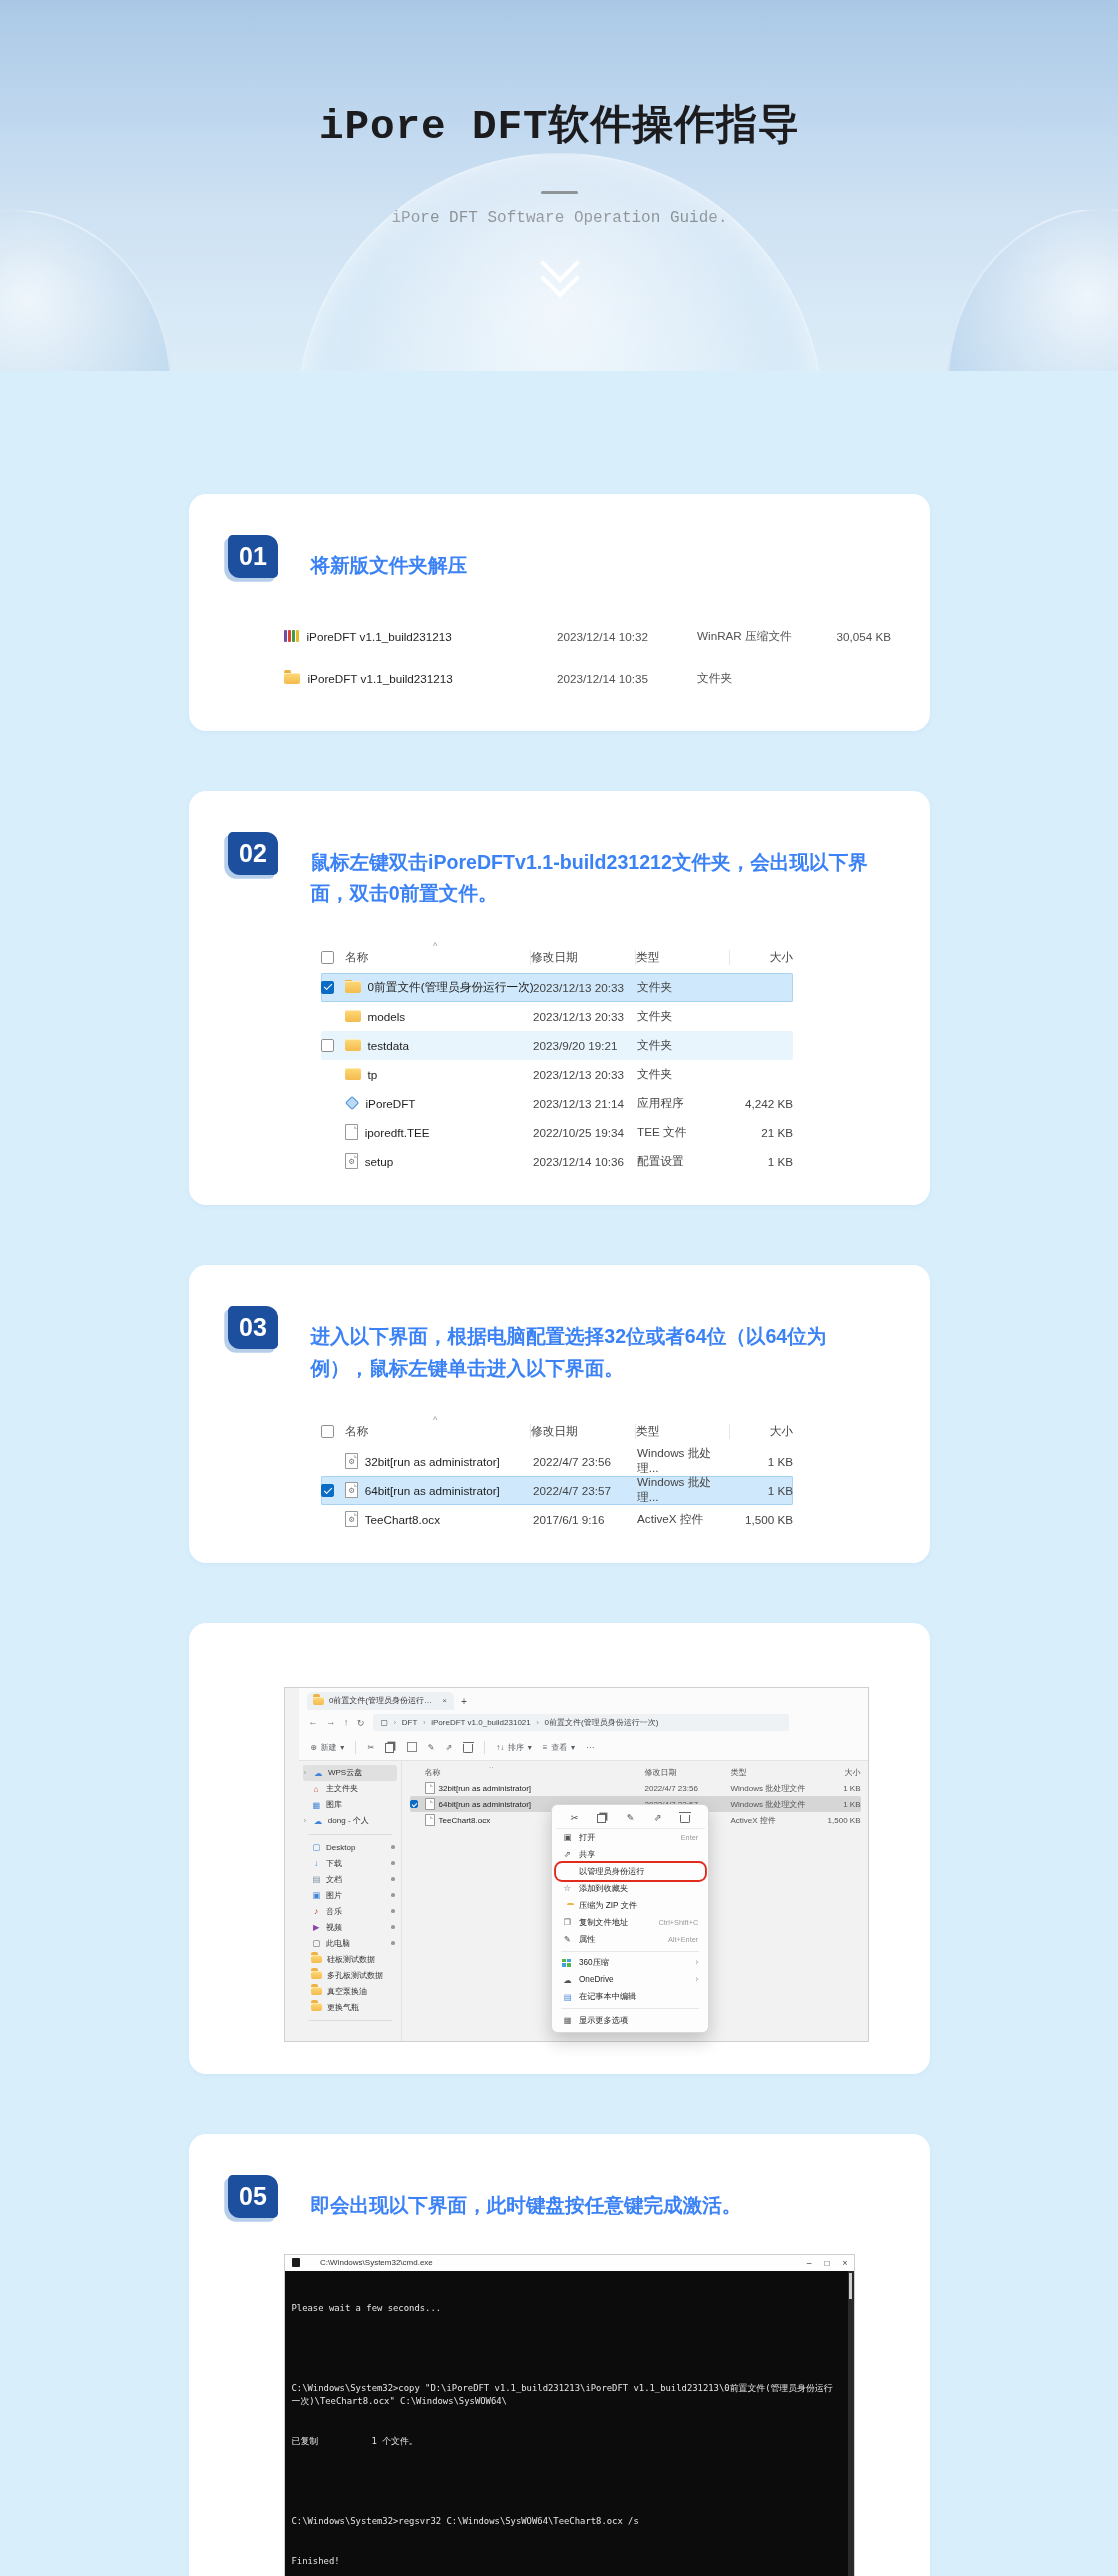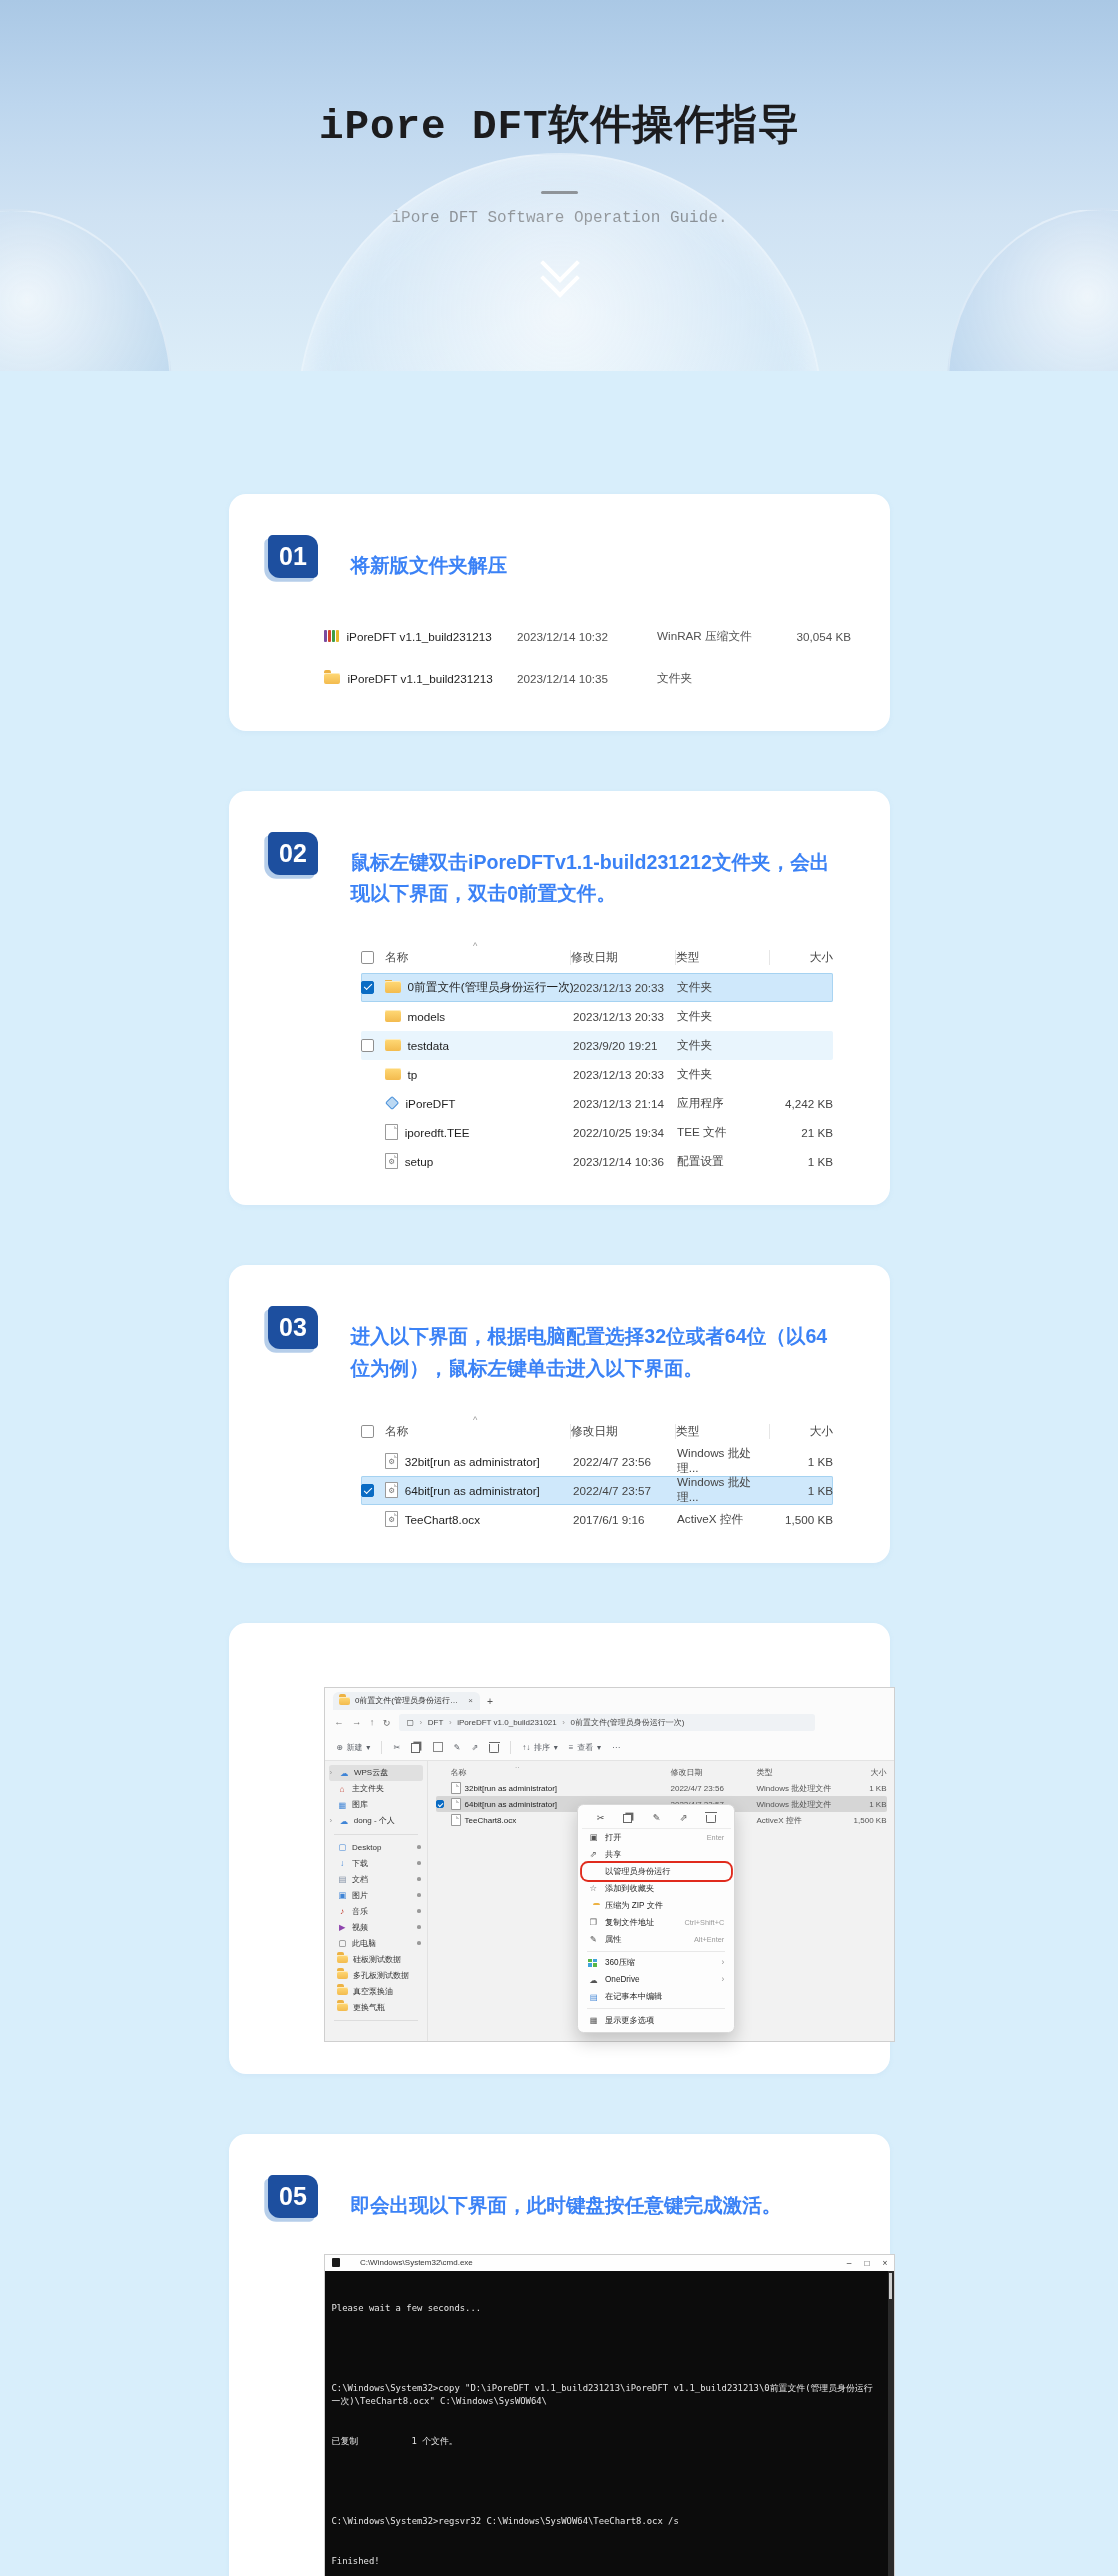--- a/index.html
+++ b/index.html
@@ -35,21 +35,21 @@
   .hero .subtitle{font-size:16px; color:#1d1d1f;}
   .chevrons{margin-top:22.4px; height:48px; position:relative;}
   .chv{
     position:absolute; left:50%; width:24px; height:24px;
     border-right:4.7px solid #fff; border-bottom:4.7px solid #fff;
     transform:translateX(-50%) rotate(45deg);
   }
   .chv.c1{top:0;} .chv.c2{top:15px;}
   
   .card{
-    width:661px; margin:0 auto 60px; background:#fff; border-radius:17px;
+    width:741px; margin:0 auto 60px; background:#fff; border-radius:17px;
     padding:41px 39px 26px; box-sizing:border-box; box-shadow:0 1.9px 5.6px rgba(120,160,200,.08);
   }
   .card.first{margin-top:123px;}
   .card-head{display:flex; align-items:flex-start; gap:22.4px;}
   .step-badge{
     flex:0 0 auto; width:50px; height:43px; background:#1d4f9f; color:#fff;
     font-size:25px; font-weight:700; display:flex; align-items:center; justify-content:center;
     border-radius:4.7px 12px 4.7px 12px; box-shadow:-3.7px 3.7px 0 rgba(110,158,214,.5);
   }
   .step-title{margin:10px; font-size:19.6px; font-weight:600; color:#3b82f6; line-height:1.62; padding-top:4.7px; flex:1;}
@@ -84,21 +84,21 @@
   .icon-rar i{flex:1; border-radius:0.9px;}
   .icon-rar i:nth-child(1){background:#7a4ca0;}
   .icon-rar i:nth-child(2){background:#d6452c;}
   .icon-rar i:nth-child(3){background:#3f9d44;}
   .icon-rar i:nth-child(4){background:#e8b82a;}
   .icon-app{flex:0 0 auto; width:14px; height:14px; position:relative;}
   .icon-app::before{content:""; position:absolute; inset:1.9px; transform:rotate(45deg); background:#bcd9f3; border:1.9px solid #4a90d9; border-radius:1.9px; box-sizing:border-box;}
   .icon-doc{flex:0 0 auto; width:11.2px; height:14px; background:#fff; border:0.9px solid #9a9a9a; border-radius:0.9px; position:relative; display:flex; align-items:center; justify-content:center; font-size:7.5px; color:#777;}
   .icon-doc::before{content:""; position:absolute; top:0; right:0; width:3.7px; height:3.7px; background:linear-gradient(225deg,#fff 50%,#c9c9c9 50%);}
   
-  .shot{width:569px; margin:22.4px 0 5.6px 56px; border:0.9px solid #cfcfcf; background:#f2f2f2; font-size:8px; color:#333; position:relative;}
+  .shot{width:569px; margin:22.4px 0 5.6px 56px; border:0.9px solid #cfcfcf; background:#f2f2f2; font-size:8px; color:#333; position:relative;padding-left:14px;}
   .tabbar{height:22.4px; background:#fbfbfb; display:flex; align-items:flex-end; padding-left:7.5px; gap:7.5px;}
   .etab{height:18.6px; width:147px; background:#eef1f4; border-radius:5.6px 5.6px 0 0; display:flex; align-items:center; gap:4.7px; padding:0 6.5px; box-sizing:border-box;}
   .etab-label{flex:1; overflow:hidden; white-space:nowrap; text-overflow:ellipsis; color:#333;}
   .etab-close{color:#666;}
   .newtab{color:#555; font-size:10.3px; padding-bottom:2.8px;}
   .addrbar{height:24px; display:flex; align-items:center; gap:8.4px; padding:0 9.3px; background:#fbfbfb; color:#777; font-size:9.3px;}
   .addr{display:flex; align-items:center; gap:5.6px; background:#eff2f5; border-radius:2.8px; height:17px; padding:0 7.5px; width:401px; overflow:hidden; white-space:nowrap; font-size:8px; color:#444;}
   .crumb-sep{color:#999;}
   .etoolbar{height:26px; display:flex; align-items:center; gap:11.2px; padding:0 11.2px; background:#fbfbfb; border-bottom:0.9px solid #e3e3e3; color:#5a5f66;}
   .tgroup{display:flex; align-items:center; gap:3.7px;}

